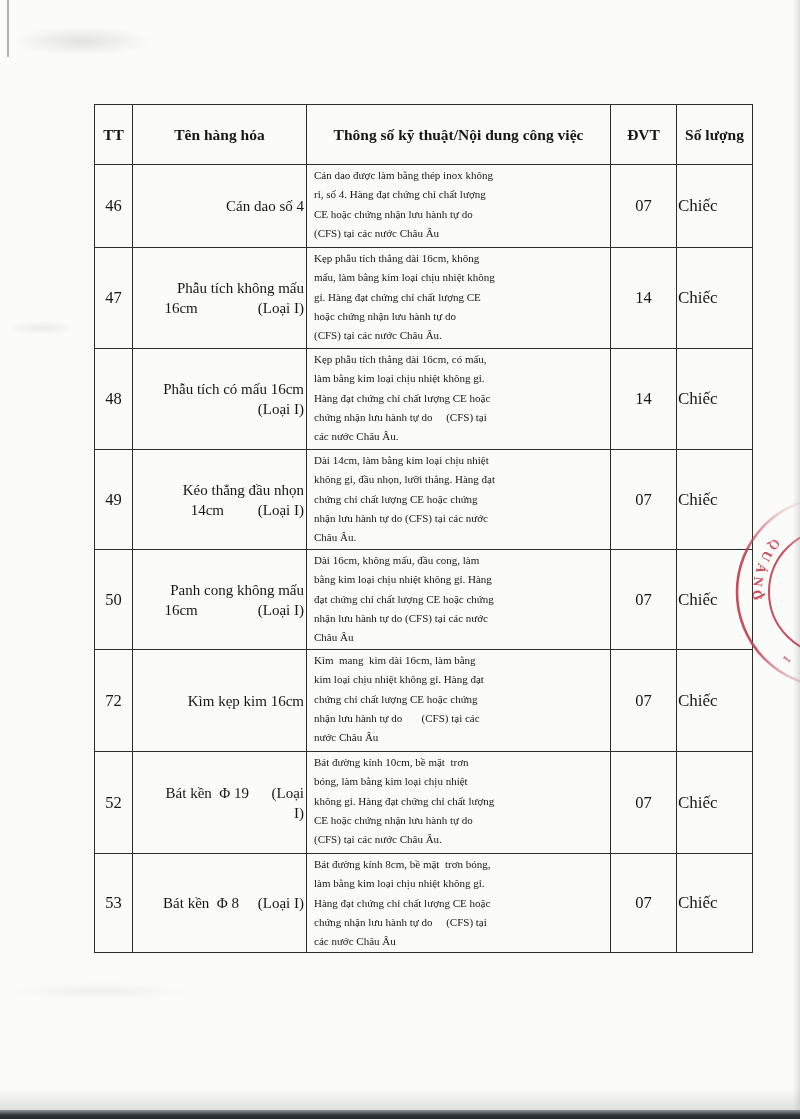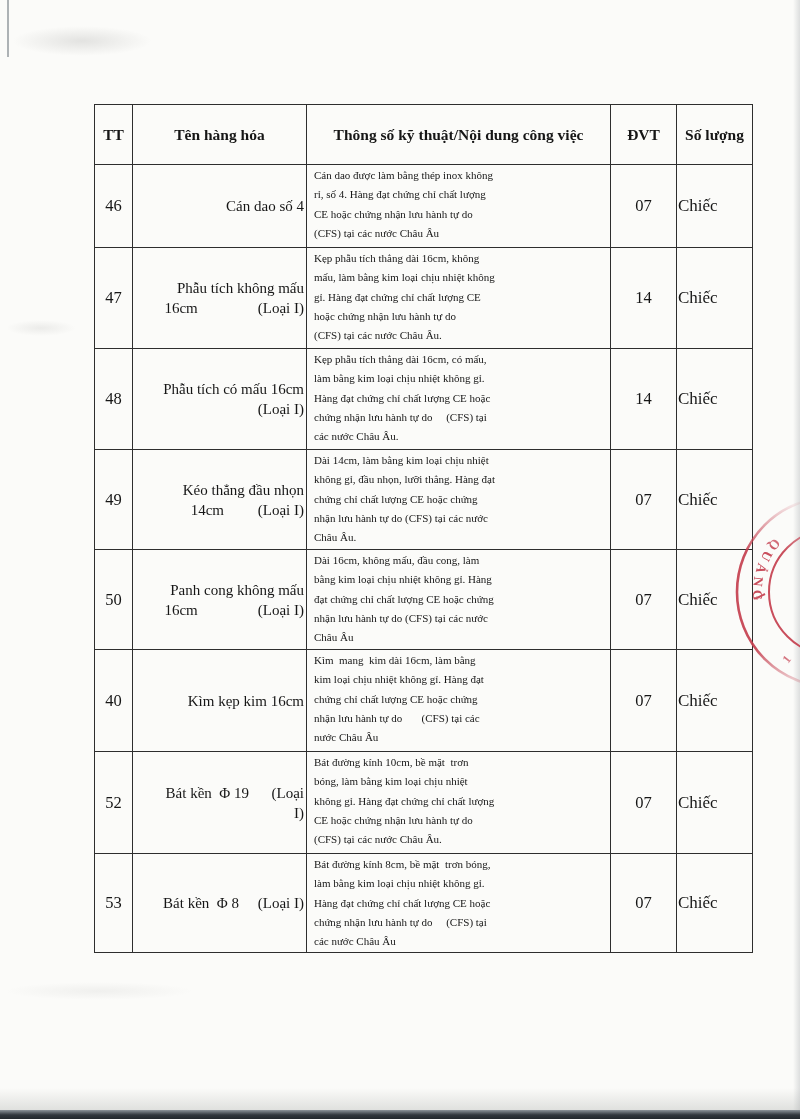--- a/index.html
+++ b/index.html
@@ -157,21 +157,21 @@
 16cm                (Loại I)</td>
         <td class="specs">Dài 16cm, không mấu, đầu cong, làm
 bằng kim loại chịu nhiệt không gỉ. Hàng
 đạt chứng chỉ chất lượng CE hoặc chứng
 nhận lưu hành tự do (CFS) tại các nước
 Châu Âu</td>
         <td class="dvt">07</td>
         <td class="qty">Chiếc</td>
       </tr>
       <tr>
-        <td class="tt">40</td>
+        <td class="tt">72</td>
         <td class="name">Kìm kẹp kim 16cm</td>
         <td class="specs">Kìm  mang  kim dài 16cm, làm bằng
 kim loại chịu nhiệt không gỉ. Hàng đạt
 chứng chỉ chất lượng CE hoặc chứng
 nhận lưu hành tự do       (CFS) tại các
 nước Châu Âu</td>
         <td class="dvt">07</td>
         <td class="qty">Chiếc</td>
       </tr>
       <tr>

